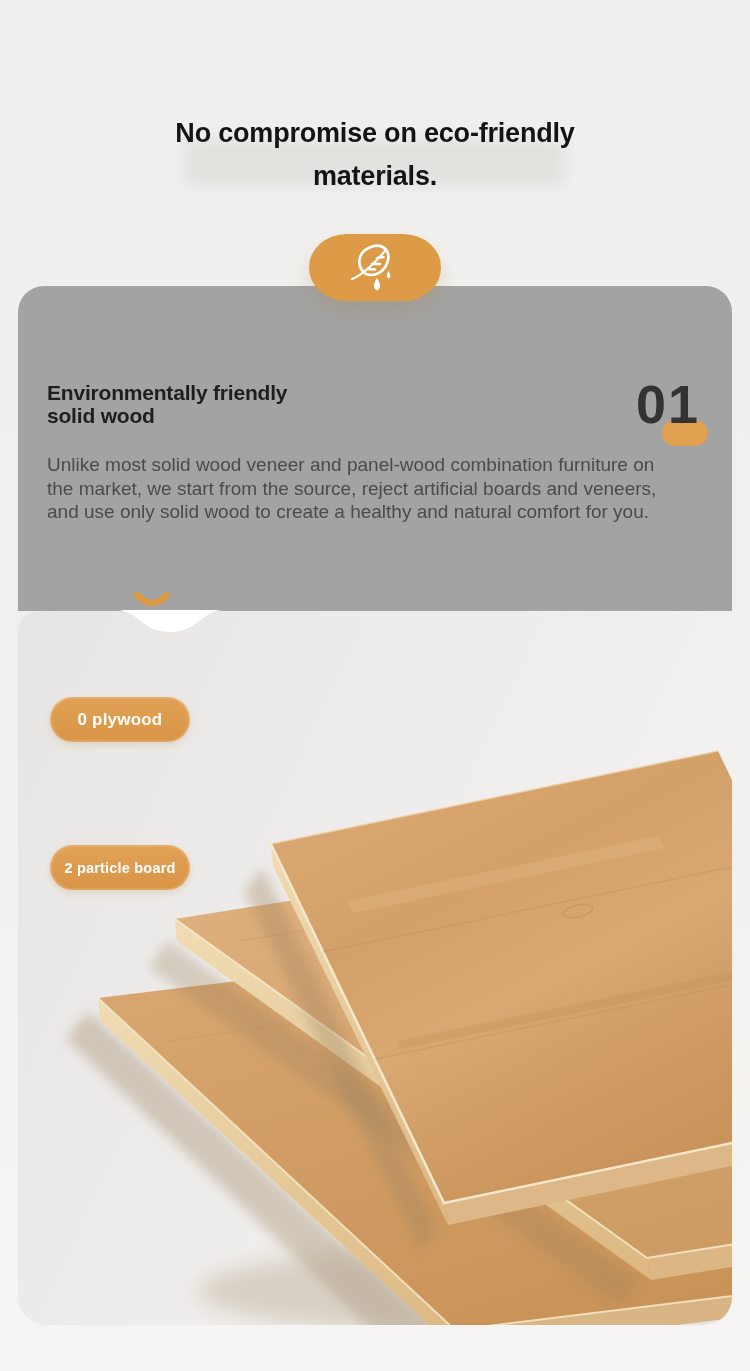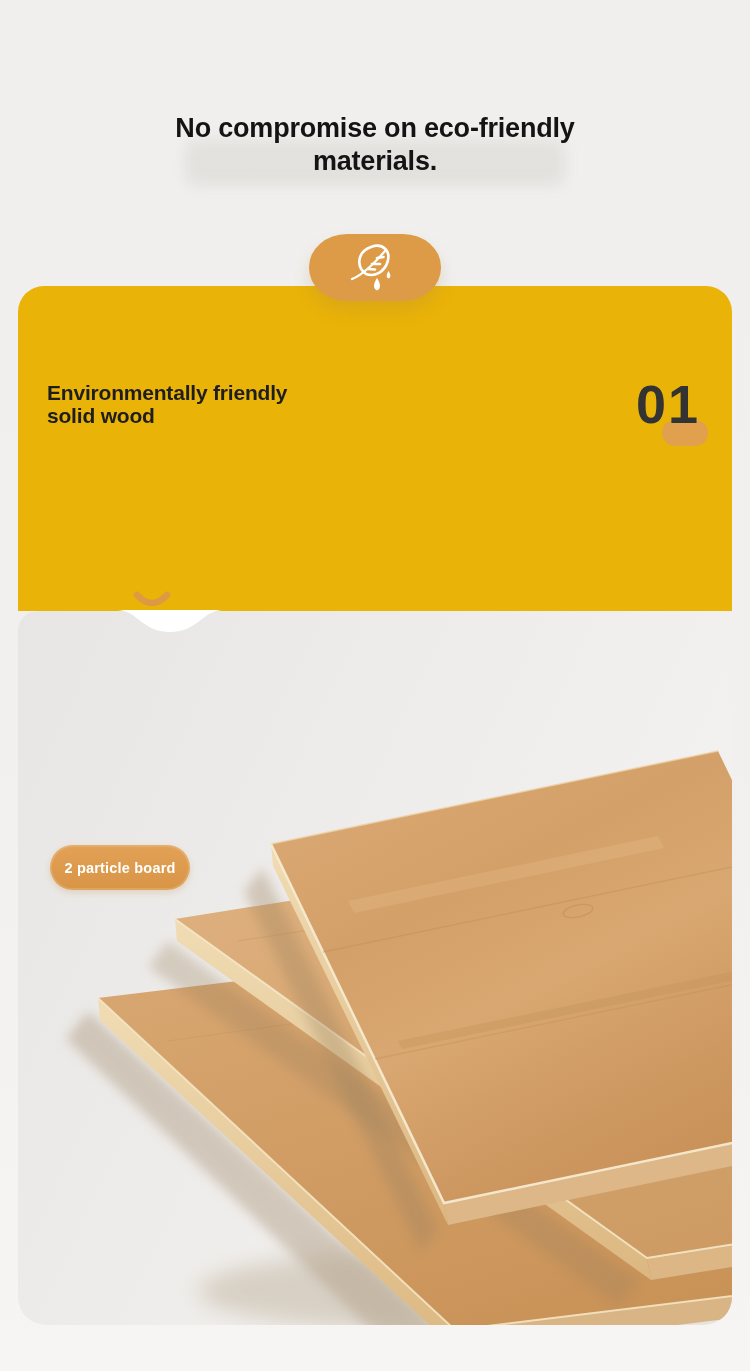--- a/index.html
+++ b/index.html
@@ -11,37 +11,37 @@
   }
 
   
   .intro { position:relative; height:286px; }
   .title-shadow {
     position:absolute; left:185px; top:140px; width:380px; height:46px;
     background:rgba(120,110,100,0.10); border-radius:10px; filter:blur(7px);
   }
   .page-title {
     position:relative; padding-top:112px; margin:0 auto; width:430px;
-    text-align:center; font-size:27px; line-height:33px; font-weight:700;
+    text-align:center; font-size:27px; line-height:43px; font-weight:700;
     color:#141414; letter-spacing:-0.2px;
   }
 
   
   .hero-badge {
     position:absolute; left:50%; top:234px; transform:translateX(-50%);
     width:132px; height:67px; background:#de9b47;
     border-radius:38px / 33px; z-index:5;
     display:flex; align-items:center; justify-content:center;
     box-shadow:0 10px 16px rgba(170,130,70,0.22);
   }
 
   
   .card {
     position:relative; margin:0 18px; width:714px; height:325px;
-    background:#eab308; border-radius:26px 26px 0 0; z-index:2;
+    background:#a3a3a3; border-radius:26px 26px 0 0; z-index:2;
   }
   .card-heading {
     position:absolute; left:29px; top:96px; width:290px;
     font-size:21px; line-height:22.5px; font-weight:700;
     color:#1e1e1e; letter-spacing:-0.2px;
   }
   .sec-num { position:absolute; left:618px; top:96px; width:86px; height:62px; }
   .sec-num .num {
     position:relative; z-index:1; font-size:54px; line-height:44px;
     font-weight:800; color:#333333; letter-spacing:2px;
@@ -102,20 +102,21 @@
 </div>
 
 <section class="card">
   <h2 class="card-heading">Environmentally friendly solid wood</h2>
 
   <div class="sec-num">
     <span class="num-pill"></span>
     <span class="num">01</span>
   </div>
 
+  <p class="card-body">Unlike most solid wood veneer and panel-wood combination furniture on the market, we start from the source, reject artificial boards and veneers, and use only solid wood to create a healthy and natural comfort for you.</p>
 
   <svg class="smile" width="40" height="22" viewBox="0 0 40 22">
     <path d="M5 4 Q20 20 35 4" fill="none" stroke="#dd9a45" stroke-width="6.5" stroke-linecap="round"></path>
   </svg>
 
   <svg class="notch" width="104" height="22" viewBox="0 0 104 22">
     <path d="M0,0 C20,1 24,22 52,22 C80,22 84,1 104,0 Z" fill="#ffffff"></path>
   </svg>
 </section>
 
@@ -175,18 +176,21 @@
     <polygon points="426,592 873,499 877,521 430,614" fill="#ddb787"></polygon>
     <path d="M253,233 L700,140" stroke="#ecd2a8" stroke-width="1.5" opacity="0.8" fill="none"></path>
     <path d="M253,233 L426,592 L873,499" fill="none" stroke="#f6ead0" stroke-width="2.5" opacity="0.95"></path>
     <path d="M305,341 L752,248" stroke="#c18f58" stroke-width="1.3" opacity="0.45" fill="none"></path>
     <path d="M357,448 L804,355" stroke="#c18f58" stroke-width="1.3" opacity="0.4" fill="none"></path>
     <polygon points="330,290 640,225 646,237 336,302" fill="#e8c08a" opacity="0.3"></polygon>
     <polygon points="380,430 790,345 794,353 384,438" fill="#b98a50" opacity="0.25"></polygon>
     <ellipse cx="560" cy="300" rx="15" ry="6" fill="none" stroke="#bf8c52" stroke-width="1.4" opacity="0.5" transform="rotate(-12 560 300)"></ellipse>
   </svg>
 
+  <div class="pill pill-1">
+    <span>0 plywood</span>
+  </div>
   <div class="pill pill-3">
     <span>2 particle board</span>
   </div>
 </section>
 
 <div class="bottom-spacer"></div>
 
 </body></html>

